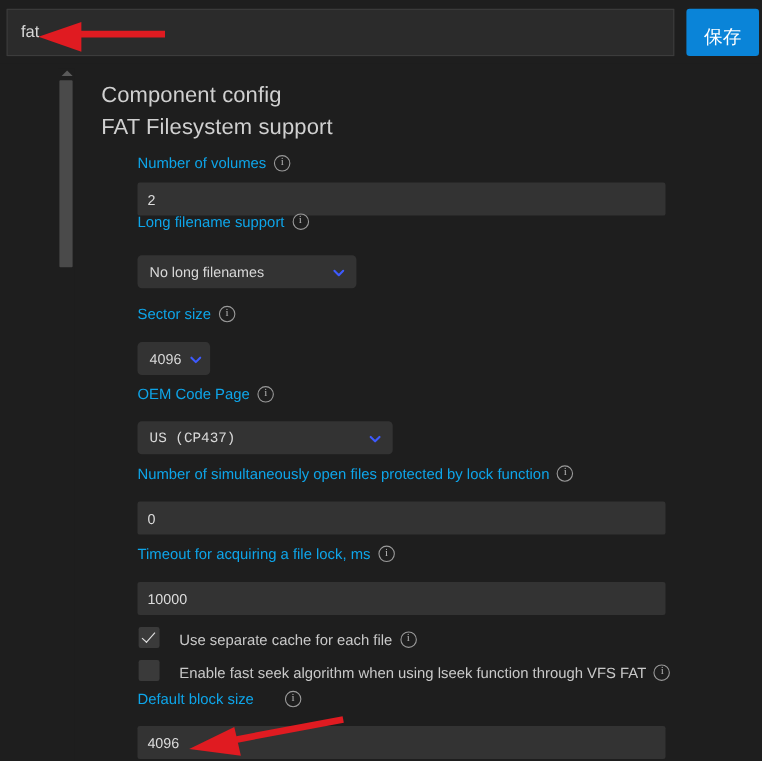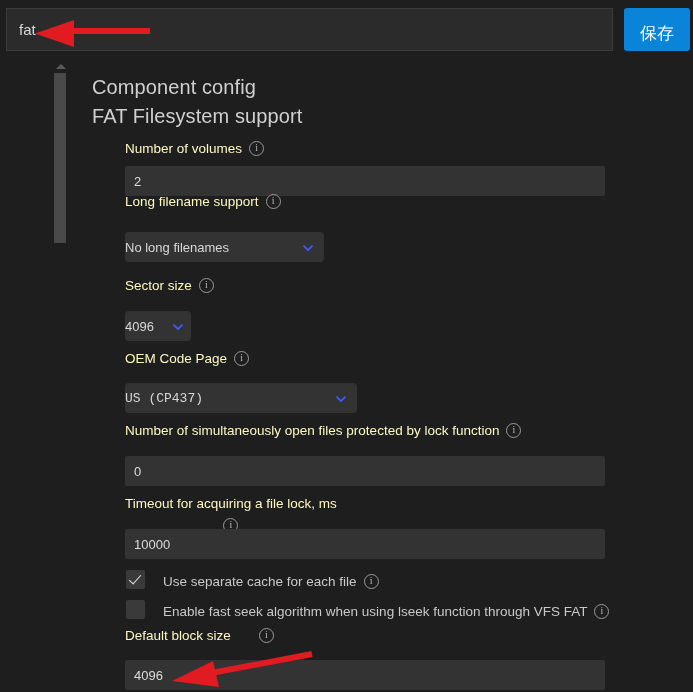--- a/index.html
+++ b/index.html
@@ -110,21 +110,21 @@
     color: #d0d0d0;
     font-weight: 400;
     letter-spacing: .1px;
     white-space: nowrap;
   }
 
   .field-label {
     position: absolute;
     left: 125px;
     font-size: 13.5px;
-    color: #fef9c3;
+    color: #0ea5e9;
     white-space: nowrap;
     display: flex;
     align-items: center;
     gap: 7px;
     justify-content: center;
   }
 
   .info-icon {
     display: inline-block;
     width: 13px; height: 13px;
@@ -167,20 +167,21 @@
     box-sizing: border-box;
     background: #333333;
     border-radius: 4px;
     display: flex;
     align-items: center;
     cursor: pointer;
   }
   .dropdown .dd-label {
     font-size: 13px;
     color: #d8d8d8;
+    padding-left: 11px;
     white-space: nowrap;
   }
   .chevron {
     margin-left: auto;
     margin-right: 11px;
     width: 11px; height: 11px;
     flex: none;
   }
   .chevron svg { display: block; }
 
@@ -291,21 +292,21 @@
         </svg>
     </span>
   </div>
 
   <div class="field-label" style="top:365px;">
     <span>Number of simultaneously open files protected by lock function</span>
     <span class="info-icon"></span>
   </div>
   <input class="text-field" style="top: 398px;" type="text" value="0">
 
-  <div class="field-label" style="top:438px;flex-direction:column;">
+  <div class="field-label" style="top:438px;">
     <span>Timeout for acquiring a file lock, ms</span>
     <span class="info-icon"></span>
   </div>
   <input class="text-field" style="top: 471px;" type="text" value="10000">
 
   <div class="checkbox-row" style="top:509px;">
     <span class="checkbox checked"></span>
     <span class="cb-label">
       <span>Use separate cache for each file</span>
       <span class="info-icon"></span>

